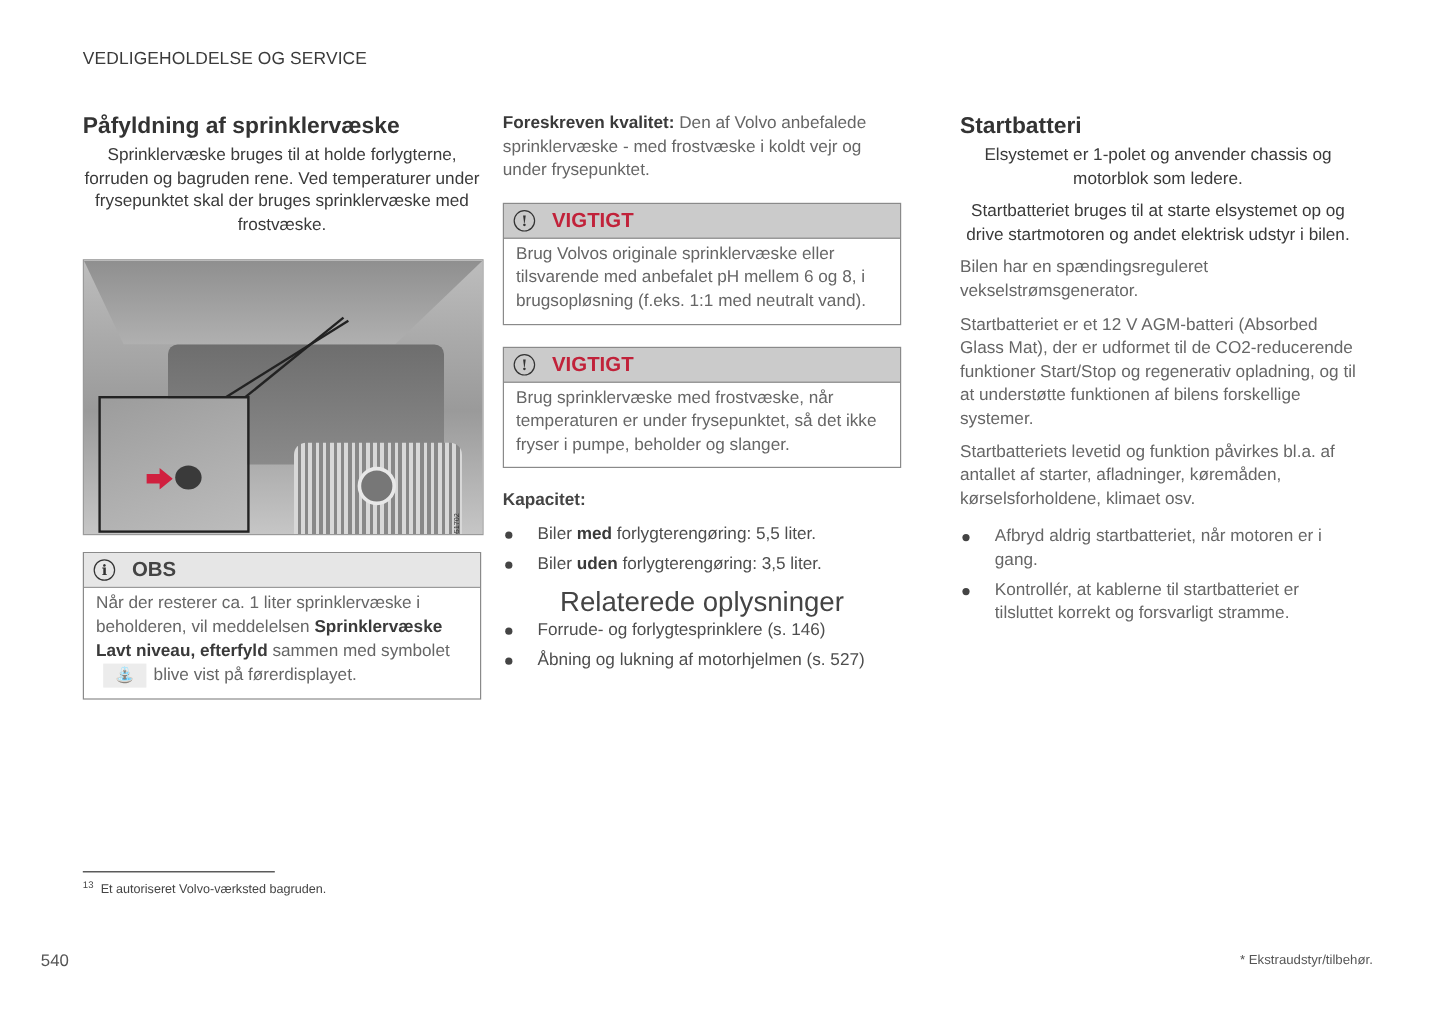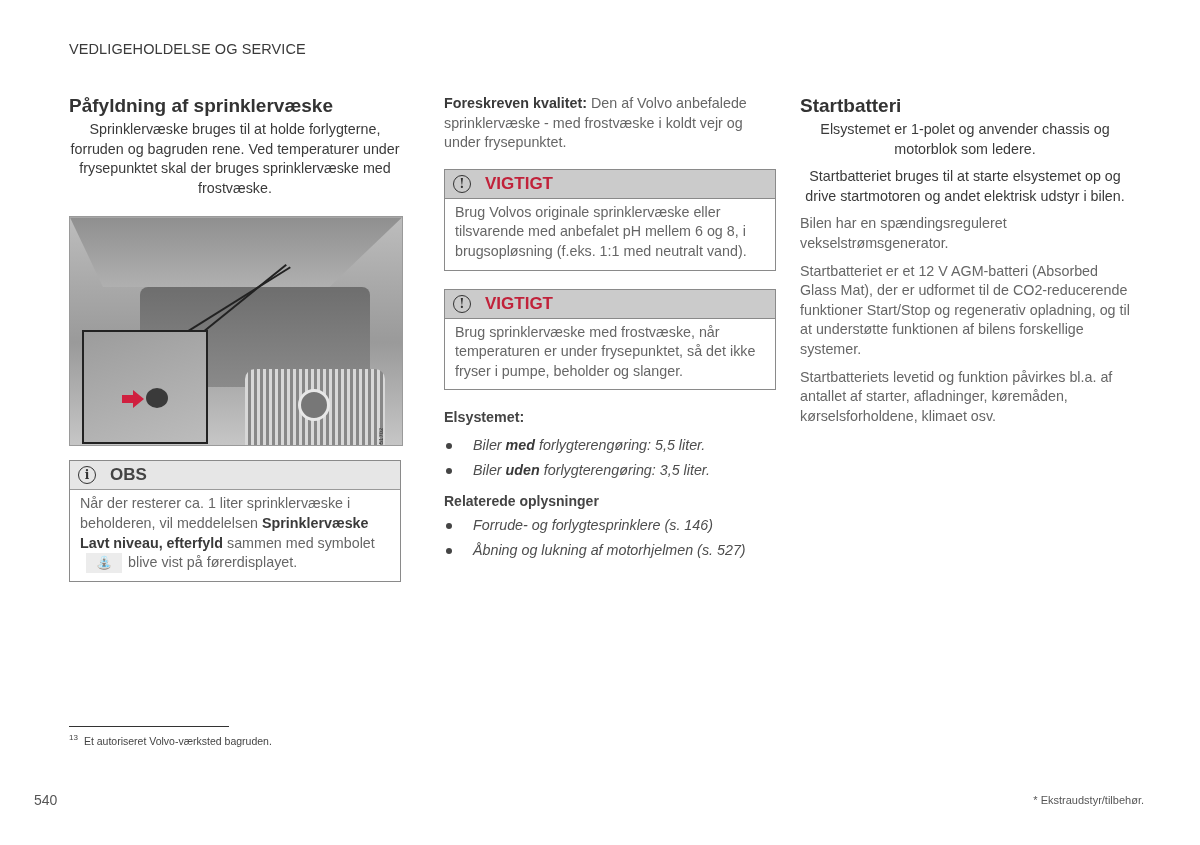--- a/index.html
+++ b/index.html
@@ -1,21 +1,21 @@
 <!DOCTYPE html>
 <html><head>
 <meta charset="utf-8">
 <style>
   html, body { margin:0; padding:0; background:#ffffff; }
   body { width:1200px; height:845px; position:relative; overflow:hidden;
          font-family:"Liberation Sans", sans-serif; color:#4a4a4a; }
   .header { position:absolute; left:69px; top:41px; font-size:14.5px; color:#3a3a3a; letter-spacing:0.1px; }
   .col { position:absolute; top:94px; width:332px; font-size:14.3px; line-height:19.6px; color:#4d4d4d; }
   .col1 { left:69px; }
-  .col2 { left:444px; }
+  .col2 { left:419px; }
   .col3 { left:800px; width:330px; }
   h2 { margin:0 0 2px 0; font-size:19px; font-weight:bold; color:#333; line-height:24px; }
   p { margin:0 0 8px 0; }
   .dark { color:#3a3a3a;text-align:center; }
   .light { color:#666; }
   b { color:#3a3a3a; }
   .figure { position:relative; width:332px; height:228px; border:1px solid #9a9a9a; margin:18px 0 14px 0;
             background:linear-gradient(180deg,#bdbdbd 0%,#a9a9a9 30%,#9a9a9a 55%,#c6c6c6 100%); overflow:hidden; }
   .hood { position:absolute; left:0; top:0; width:332px; height:70px;
           background:linear-gradient(180deg,#8f8f8f,#b0b0b0); clip-path:polygon(0 0,100% 0,78% 100%,10% 100%); }
@@ -29,24 +29,24 @@
   .arrow { position:absolute; left:38px; top:58px; width:22px; height:18px; }
   .figcode { position:absolute; right:10px; bottom:18px; font-size:6px; color:#333; transform:rotate(-90deg); transform-origin:right bottom; }
   .box { border:1px solid #8a8a8a; margin:0 0 18px 0; }
   .box-head { display:flex; align-items:center; padding:3px 8px; font-weight:bold; font-size:17px; line-height:22px; }
   .box-head.obs { background:#e6e6e6; color:#444; border-bottom:1px solid #9a9a9a; }
   .box-head.warn { background:#cbcbcb; color:#c1223a; border-bottom:1px solid #8a8a8a; }
   .box-icon { width:16px; height:16px; border:1.5px solid #333; border-radius:50%; display:inline-flex; align-items:center; justify-content:center;
               font-size:12px; font-weight:bold; color:#333; margin-right:14px; font-family:"DejaVu Serif", serif; }
   .box-body { padding:4px 10px 8px 10px; color:#666; }
   .sym { display:inline-block; width:36px; height:20px; background:#ececec; vertical-align:middle; text-align:center; line-height:20px; margin:0 6px; color:#222; font-size:13px; }
-  ul { list-style:none; margin:4px 0 10px 0; padding:0;font-style:italic; }
+  ul { list-style:none; margin:4px 0 10px 0; padding:0; }
   li { position:relative; padding-left:29px; margin-bottom:5px; }
   li::before { content:""; position:absolute; left:2px; top:7px; width:6px; height:6px; border-radius:50%; background:#444; }
-  h3 { margin:6px 0 2px 0; font-size:14px; font-weight:bold; color:#444; line-height:22px; }
+  h3 { margin:6px 0 2px 0; font-size:23px; font-weight:normal; color:#444; line-height:22px;text-align:center; }
   .subhead { font-weight:bold; color:#444; margin:14px 0 8px 0; }
   sup { font-size:9px; }
   .fn-rule { position:absolute; left:69px; top:726px; width:160px; height:1px; background:#333; }
   .footnote { position:absolute; left:69px; top:733px; font-size:10.5px; color:#444; }
   .footnote sup { font-size:8px; margin-right:6px; }
   .pagenum { position:absolute; left:34px; top:792px; font-size:14px; color:#555; }
   .extra { position:absolute; right:56px; top:794px; font-size:11px; color:#555; }
 </style>
 </head>
 <body>
@@ -99,39 +99,43 @@
   </div>
 
   <div class="box">
     <div class="box-head warn">
       <span class="box-icon">!</span>
       <span>VIGTIGT</span>
     </div>
     <div class="box-body">Brug sprinklervæske med frostvæske, når temperaturen er under frysepunktet, så det ikke fryser i pumpe, beholder og slanger.</div>
   </div>
 
-  <div class="subhead">Elsystemet:</div>
+  <div class="subhead">Kapacitet:</div>
   <ul>
     <li><span>Biler </span><b>med</b><span> forlygterengøring: 5,5 liter.</span></li>
     <li><span>Biler </span><b>uden</b><span> forlygterengøring: 3,5 liter.</span></li>
   </ul>
 
   <h3>Relaterede oplysninger</h3>
   <ul>
     <li>Forrude- og forlygtesprinklere (s. 146)</li>
     <li>Åbning og lukning af motorhjelmen (s. 527)</li>
   </ul>
 </div>
 
 <div class="col col3">
   <h2>Startbatteri</h2>
   <p class="dark">Elsystemet er 1-polet og anvender chassis og motorblok som ledere.</p>
   <p class="dark">Startbatteriet bruges til at starte elsystemet op og drive startmotoren og andet elektrisk udstyr i bilen.</p>
   <p class="light">Bilen har en spændingsreguleret vekselstrømsgenerator.</p>
   <p class="light">Startbatteriet er et 12 V AGM-batteri (Absorbed Glass Mat), der er udformet til de CO2-reducerende funktioner Start/Stop og regenerativ opladning, og til at understøtte funktionen af bilens forskellige systemer.</p>
   <p class="light">Startbatteriets levetid og funktion påvirkes bl.a. af antallet af starter, afladninger, køremåden, kørselsforholdene, klimaet osv.</p>
+  <ul class="light" style="margin-top:12px;">
+    <li>Afbryd aldrig startbatteriet, når motoren er i gang.</li>
+    <li>Kontrollér, at kablerne til startbatteriet er tilsluttet korrekt og forsvarligt stramme.</li>
+  </ul>
 </div>
 
 <div class="fn-rule"></div>
 <div class="footnote"><sup>13</sup><span>Et autoriseret Volvo-værksted bagruden.</span></div>
 
 <div class="pagenum">540</div>
 <div class="extra">* Ekstraudstyr/tilbehør.</div>
 
 </body></html>

